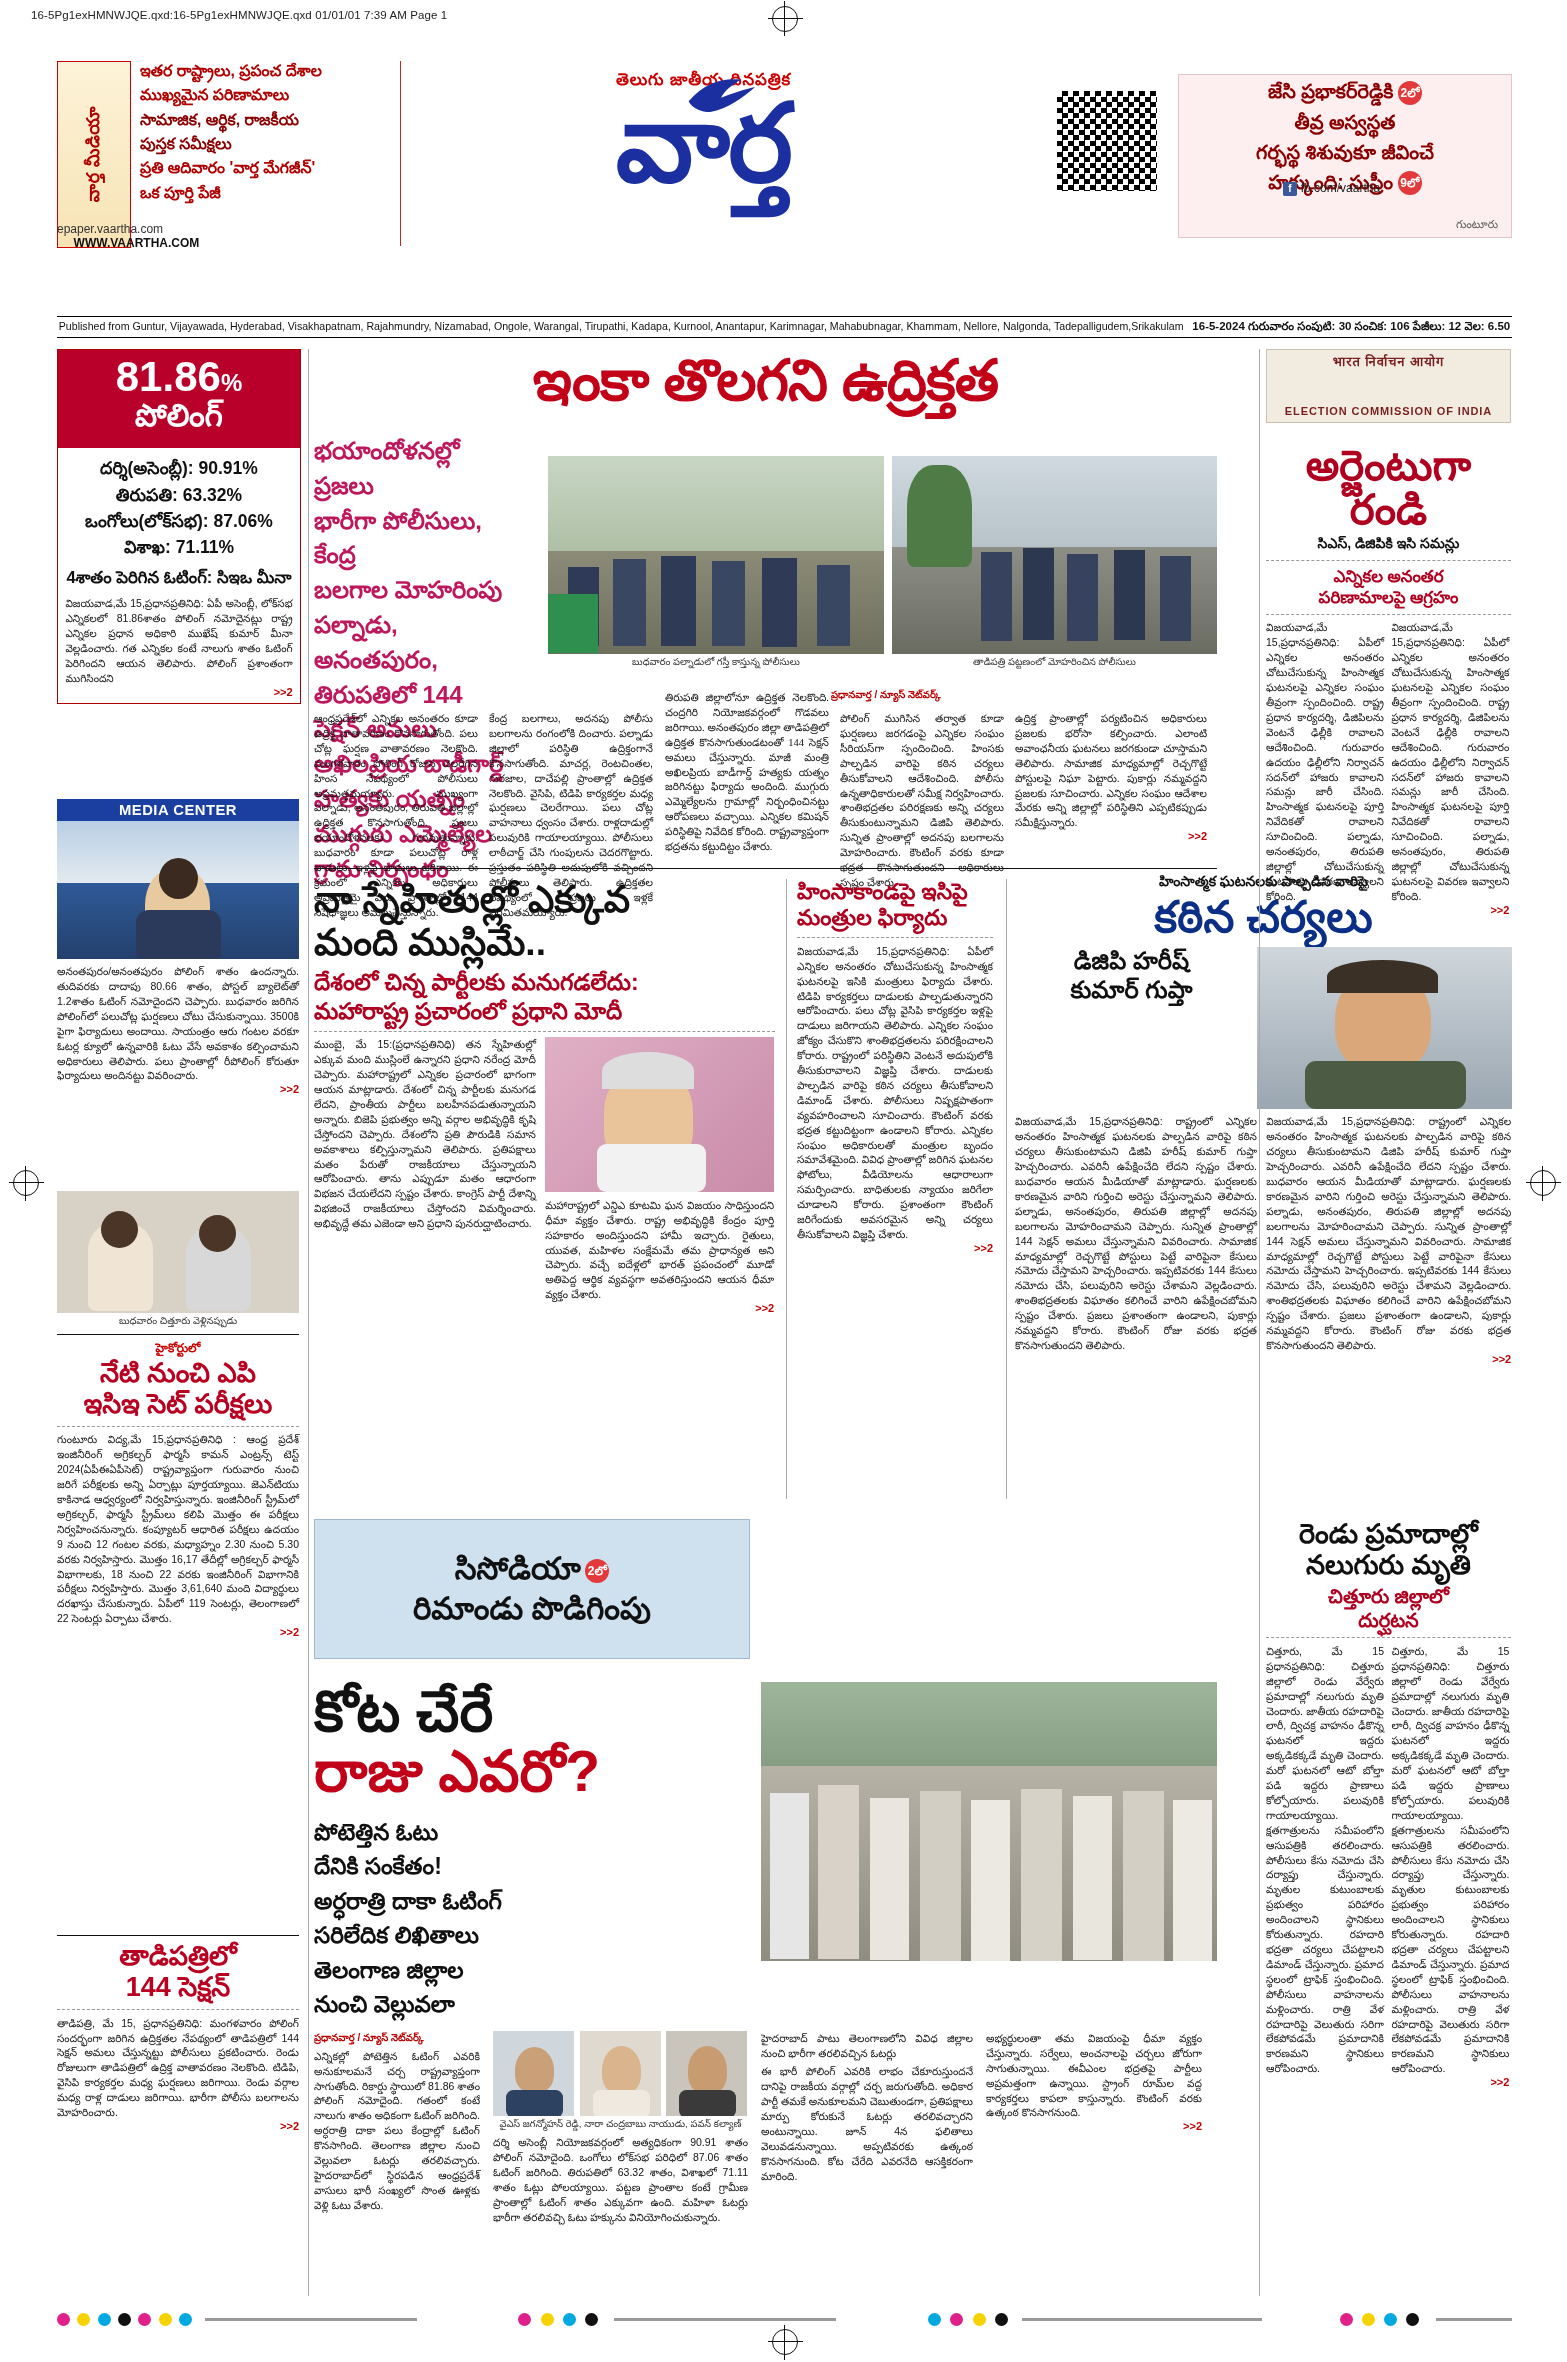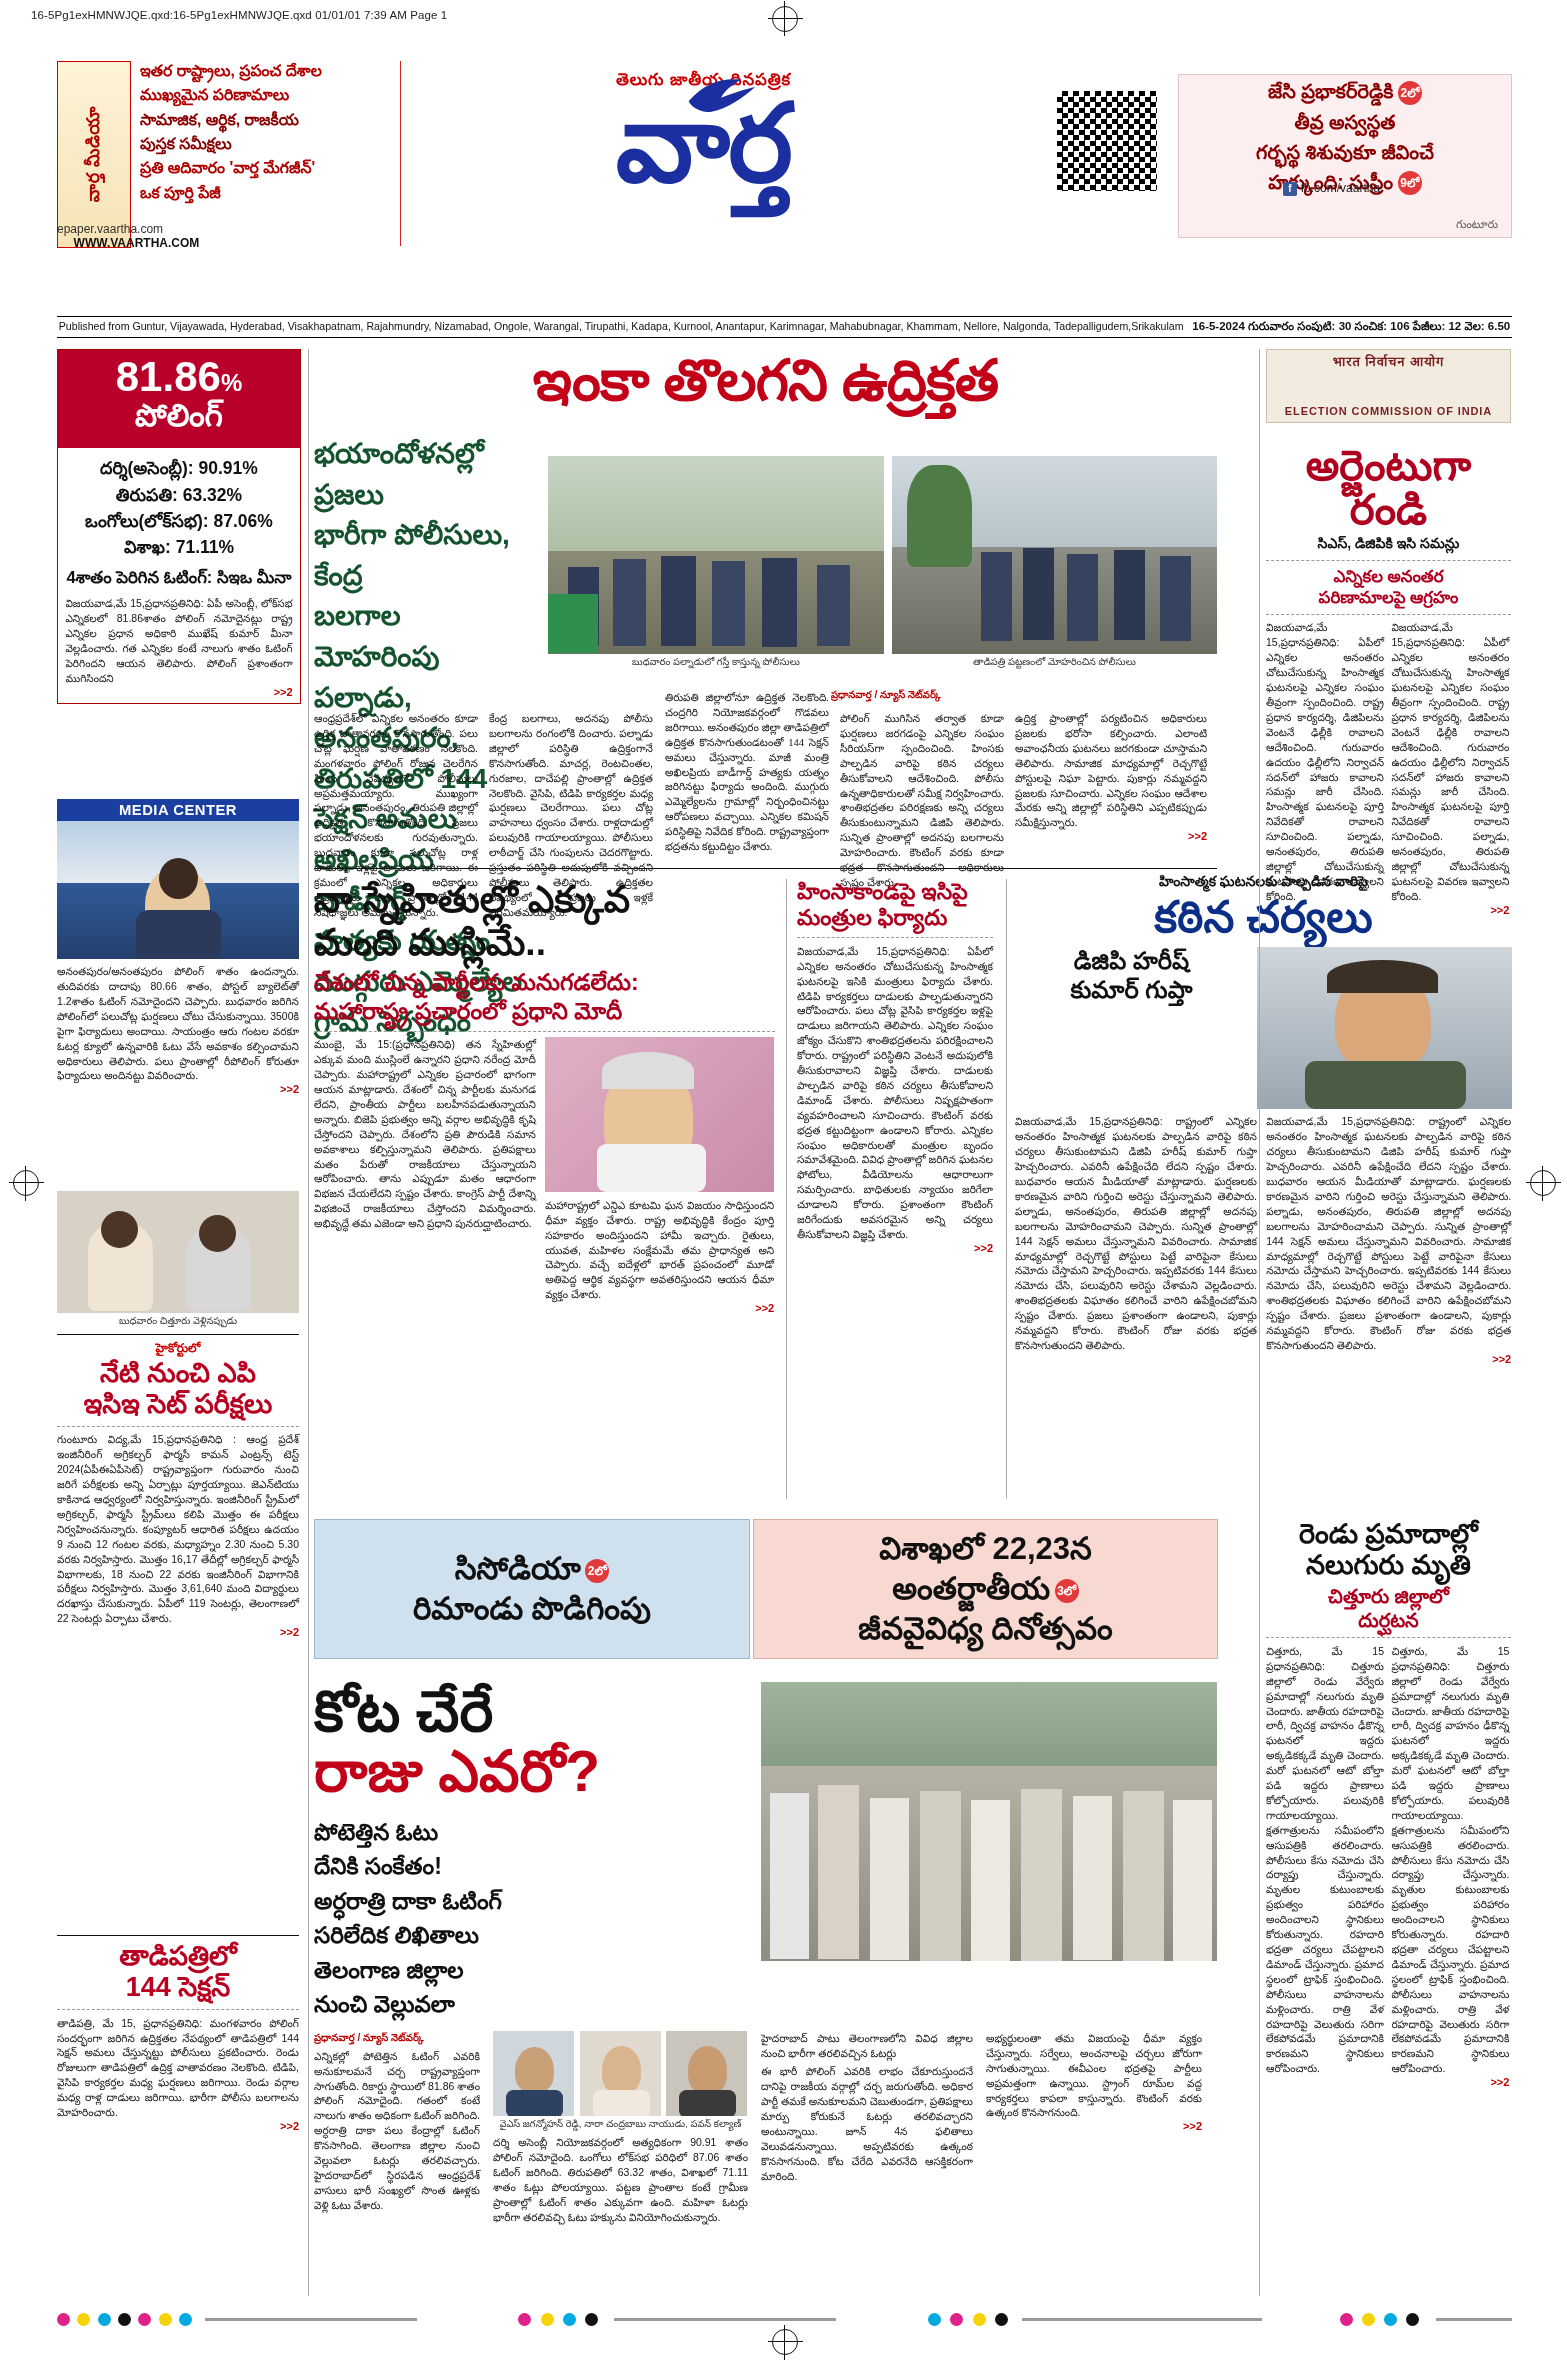--- a/index.html
+++ b/index.html
@@ -67,21 +67,21 @@
   .head2{font-size:27px;font-weight:bold;color:#111;line-height:1.16;text-align:center;}
   .head2.red{color:#b90020;}
   .head3{font-size:22px;font-weight:bold;line-height:1.2;}
 
   .t144{position:absolute;left:57px;top:1929px;width:242px;}
 
   
   .mainhead{position:absolute;left:314px;top:351px;width:903px;text-align:center;}
   .mainhead .t{font-size:57px;font-weight:bold;color:#c20017;line-height:1.05;letter-spacing:-0.9px;}
   .leadcol{position:absolute;left:314px;top:434px;width:210px;}
-  .leadcol .big{font-size:28px;font-weight:bold;line-height:1.45;color:#14532d;}
+  .leadcol .big{font-size:24px;font-weight:bold;line-height:1.45;color:#be185d;}
   .photoblk{position:absolute;}
   .capt{font-size:9.7px;color:#333;text-align:center;margin-top:1.8px;}
   .h-mid{font-size:37px;font-weight:bold;color:#111;line-height:1.15;}
   .sub-mid{font-size:23px;font-weight:bold;color:#111;line-height:1.25;}
 
   
   .eci{position:absolute;left:1266px;top:349px;width:245px;}
   .eci .sign{height:72px;background:#f2ece0;border:0.9px solid #cbbfae;display:flex;align-items:center;justify-content:center;flex-direction:column;gap:36px;}
   .eci .sign b{font-size:13px;color:#7a1f1f;letter-spacing:0.9px;line-height:1.2;}
   .eci .big{font-size:42px;font-weight:bold;color:#b00020;text-align:center;line-height:1.05;}
@@ -388,27 +388,20 @@
     </div>
   </div>
 
   <div class="bannerL">
     <div class="t">
       <span>సిసోడియా</span><span class="badge">2లో</span><br>
       <span>రిమాండు పొడిగింపు</span>
     </div>
   </div>
 
-  <div class="bannerR">
-    <div class="t">
-      <span>విశాఖలో 22,23న</span><br>
-      <span>అంతర్జాతీయ</span><span class="badge">3లో</span><br>
-      <span>జీవవైవిధ్య దినోత్సవం</span>
-    </div>
-  </div>
 
   <div class="kota">
     <div style="display:flex;gap:13px;">
       <div style="width:434px;">
         <div class="h">కోట చేరే</div>
         <div class="h red">రాజు ఎవరో?</div>
         <div style="margin-top:13px;font-size:23px;font-weight:bold;line-height:1.5;color:#111;">
           <div>పోటెత్తిన ఓటు</div>
           <div>దేనికి సంకేతం!</div>
           <div>అర్ధరాత్రి దాకా ఓటింగ్</div>

